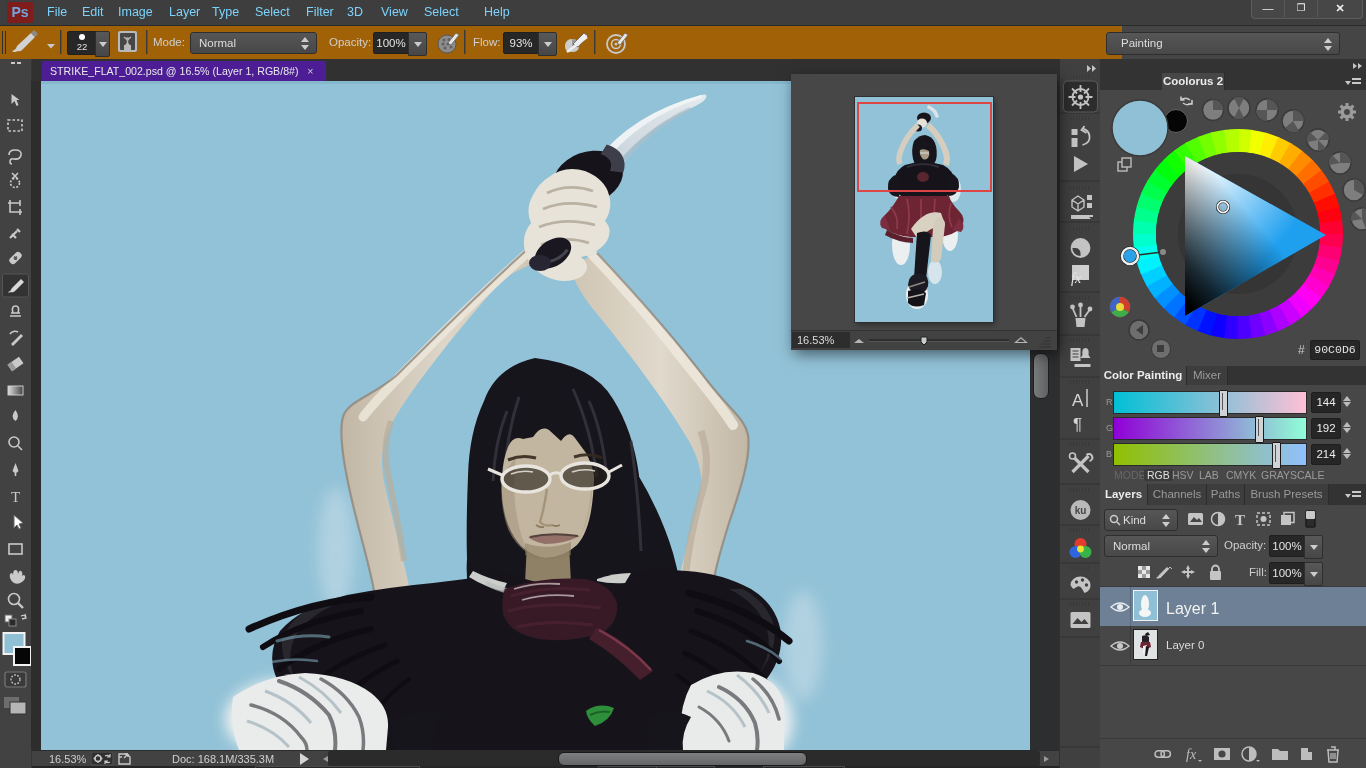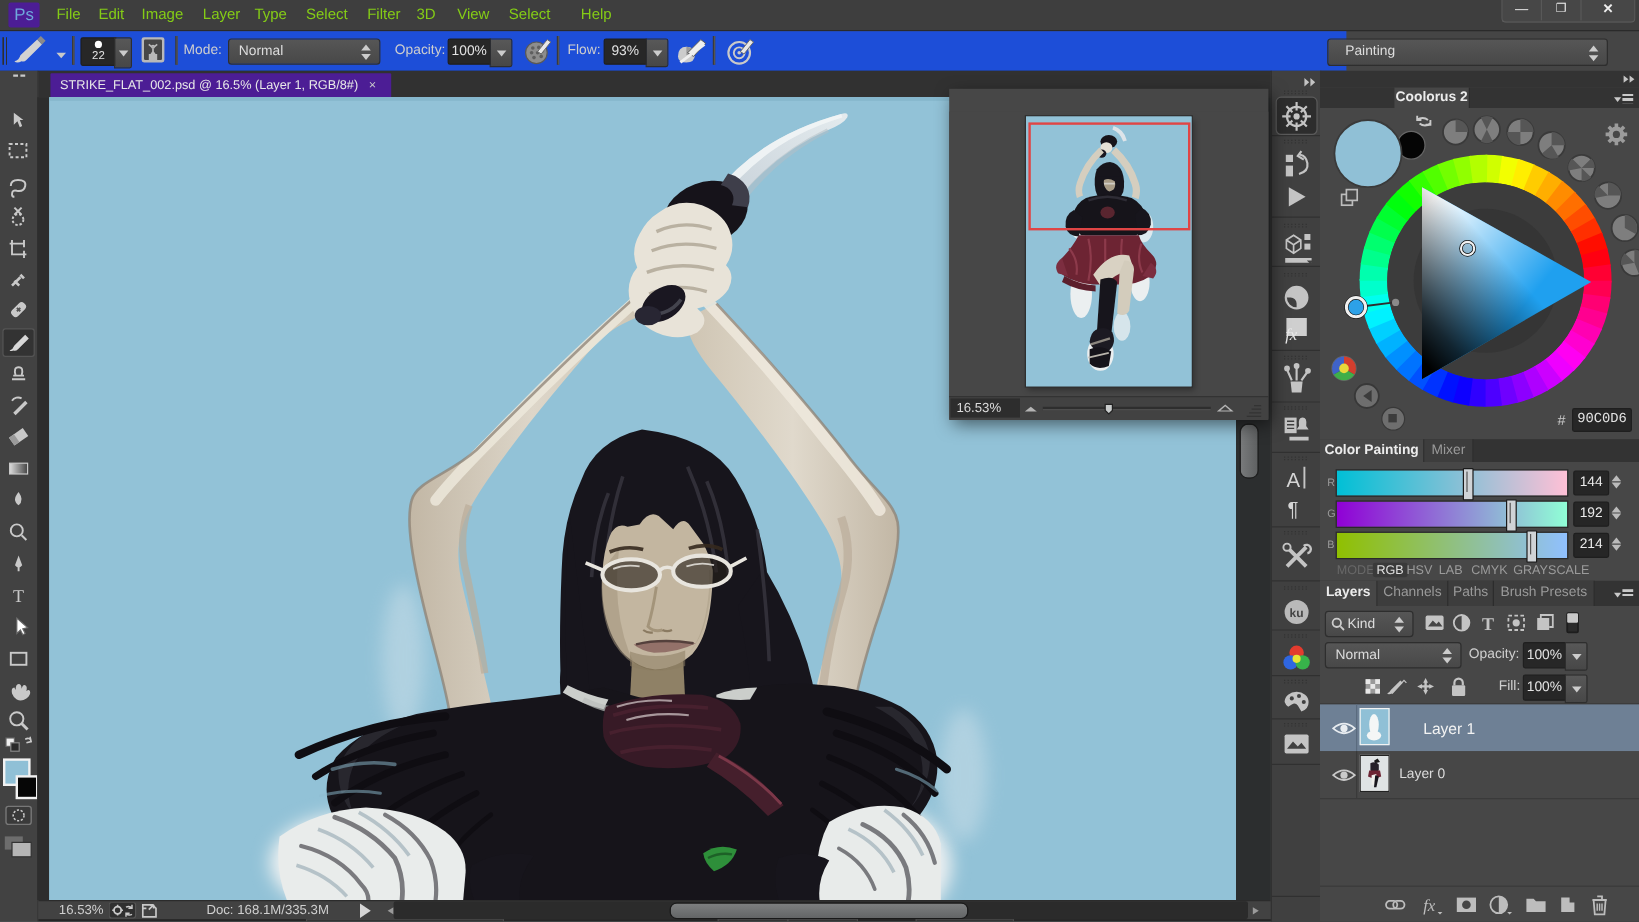--- a/index.html
+++ b/index.html
@@ -1,29 +1,29 @@
 <!DOCTYPE html>
 <html><head>
 <meta charset="utf-8">
 <style>
   html,body{margin:0;padding:0;width:1366px;height:768px;overflow:hidden;
     font-family:"Liberation Sans",sans-serif;background:#454545;}
   .abs{position:absolute;}
   #app{position:relative;width:1366px;height:768px;background:#454545;color:#d9d9d9;}
   
   #menubar{left:0;top:0;width:1366px;height:25px;background:#3e3e3e;border-bottom:1px solid #2a2a2a;}
-  #menubar .mi{position:absolute;top:5px;font-size:12.5px;color:#84cc16;}
+  #menubar .mi{position:absolute;top:5px;font-size:12.5px;color:#7dd3fc;}
   #pslogo{position:absolute;left:7px;top:2px;width:26px;height:21px;border-radius:2px;
-     background:#4c1d95;color:#6fa8dc;font-weight:normal;font-size:14px;text-align:center;line-height:21px;}
+     background:#7f1d1d;color:#6fa8dc;font-weight:bold;font-size:14px;text-align:center;line-height:21px;}
   .winbtns{position:absolute;right:3px;top:0;height:18px;border:1px solid #5c5c5c;border-top:none;
      border-radius:0 0 4px 4px;background:#474747;display:flex;}
   .winbtn{width:32px;height:17px;text-align:center;color:#efefef;border-right:1px solid #585858;font-size:11px;line-height:16px;}
   .winbtn:last-child{border-right:none;width:44px;}
   
-  #optbar{left:0;top:26px;width:1122px;height:33px;background:#1d4ed8;border-bottom:1px solid #2c2c2c;}
+  #optbar{left:0;top:26px;width:1122px;height:33px;background:#a16207;border-bottom:1px solid #2c2c2c;}
   .sep{position:absolute;top:4px;width:1px;height:24px;background:#3a3a3a;border-right:1px solid #555;}
   .olabel{position:absolute;top:10px;font-size:11.5px;color:#cecece;}
   .darkbox{position:absolute;background:#272727;border:1px solid #1f1f1f;border-radius:2px;color:#e3e3e3;font-size:11.5px;text-align:center;}
   .dropbtn{position:absolute;background:linear-gradient(#585858,#474747);border:1px solid #2e2e2e;border-radius:0 2px 2px 0;}
   .dropbtn:after{content:"";position:absolute;left:50%;top:50%;margin:-2px 0 0 -4px;border:4px solid transparent;border-top:5px solid #ccc;}
   .combo{position:absolute;background:linear-gradient(#565656,#484848);border:1px solid #2e2e2e;border-radius:3px;color:#ddd;font-size:11.5px;}
   .updn{position:absolute;right:6px;top:50%;margin-top:-6px;width:9px;height:13px;font-size:0;line-height:0;}
   .updn:before{content:"";position:absolute;left:0;top:0;width:0;height:0;border-left:4.5px solid transparent;border-right:4.5px solid transparent;border-bottom:5px solid #ccc;}
   .updn:after{content:"";position:absolute;left:0;top:8px;width:0;height:0;border-left:4.5px solid transparent;border-right:4.5px solid transparent;border-top:5px solid #ccc;}
   .grip{background-image:repeating-linear-gradient(90deg,#2e2e2e 0 1px,transparent 1px 3px);}
@@ -794,21 +794,21 @@
               <path d="M1,7 Q10,-1 19,7 Q10,15 1,7 Z" fill="none" stroke="#e8ecf0" stroke-width="1.5"></path>
               <circle cx="10" cy="7" r="3" fill="#e8ecf0"></circle>
             </svg>
           <div style="position:absolute;left:30px;top:0;width:1px;height:39px;background:#5a6b7e;"></div>
           <div style="position:absolute;left:33px;top:3px;width:25px;height:31px;background:#90c0d6;border:1.5px solid #f2f2f2;box-sizing:border-box;">
             <svg width="22" height="28">
                 <ellipse cx="11" cy="13" rx="4" ry="9" fill="#f4f6f6"></ellipse>
                 <ellipse cx="11" cy="22" rx="6" ry="4" fill="#f4f6f6"></ellipse>
               </svg>
           </div>
-          <span style="position:absolute;left:66px;top:13px;font-size:13px;color:#f2f2f2;margin-left:20px;">Layer 1</span>
+          <span style="position:absolute;left:66px;top:13px;font-size:16px;color:#f2f2f2;">Layer 1</span>
         </div>
         <div class="abs" style="left:0;top:121px;width:266px;height:39px;background:#474747;border-bottom:1px solid #3a3a3a;">
           <svg width="20" height="14" style="position:absolute;left:10px;top:13px">
               <path d="M1,7 Q10,-1 19,7 Q10,15 1,7 Z" fill="none" stroke="#c9c9c9" stroke-width="1.5"></path>
               <circle cx="10" cy="7" r="3" fill="#c9c9c9"></circle>
             </svg>
           <div style="position:absolute;left:30px;top:0;width:1px;height:39px;background:#3a3a3a;"></div>
           <div style="position:absolute;left:33px;top:3px;width:25px;height:31px;background:#e9e8e6;border:1px solid #222;box-sizing:border-box;">
             <svg width="23" height="29">
               <rect width="23" height="29" fill="#dfe3e4"></rect>

